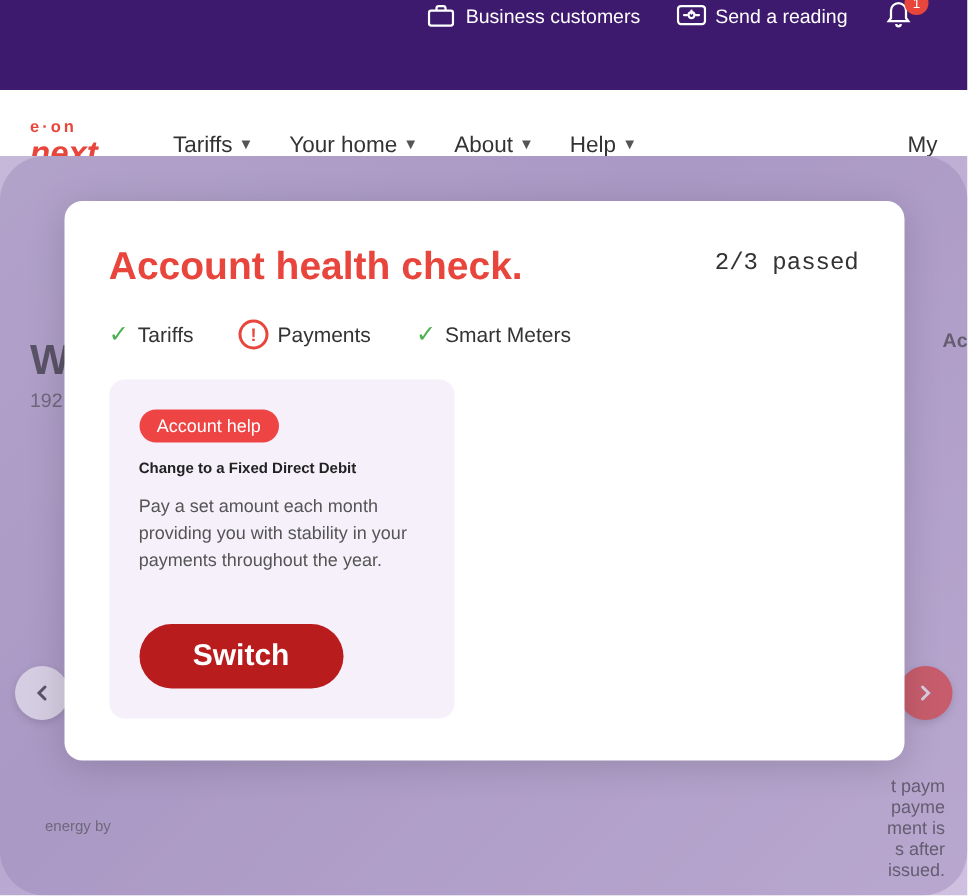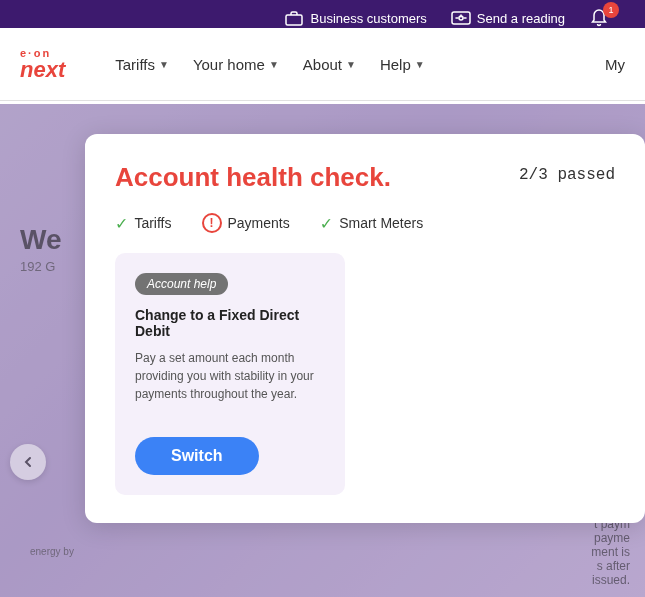--- a/index.html
+++ b/index.html
@@ -7,23 +7,23 @@
       font-family: Arial, sans-serif;
       width: 645px;
       height: 597px;
       overflow: hidden;
       position: relative;
     }
 
     
     .top-bar {
       background-color: #3d1a6e;
-      height: 28px;
-      display: flex;
-      align-items: flex-end;
+      height: 60px;
+      display: flex;
+      align-items: flex-start;
       justify-content: flex-end;
       padding: 0 20px;
       gap: 24px;
     }
     .top-bar-item {
       display: flex;
       align-items: center;
       gap: 6px;
       color: white;
       font-size: 13px;
@@ -182,23 +182,24 @@
     
     .modal-overlay {
       position: absolute;
       top: 104px;
       left: 0;
       right: 0;
       bottom: 0;
       background: rgba(150, 130, 180, 0.4);
       z-index: 10;
       display: flex;
-      justify-content: flex-end;
+      justify-content: center;
       align-items: flex-start;
       padding-top: 30px;
+      border-radius: 30px;
     }
 
     
     .modal-card {
       background: white;
       border-radius: 12px;
       width: 560px;
       padding: 28px 30px;
       box-shadow: 0 4px 24px rgba(0,0,0,0.15);
     }
@@ -251,48 +252,47 @@
     }
 
     
     .inner-card {
       background: #f5f0fa;
       border-radius: 10px;
       padding: 20px;
       max-width: 230px;
     }
     .inner-badge {
-      background: #737373;
+      background: #ef4444;
       color: white;
       font-size: 12px;
       padding: 4px 12px;
       border-radius: 20px;
       display: inline-block;
       margin-bottom: 12px;
-      font-style: italic;
     }
     .inner-title {
-      font-size: 14px;
+      font-size: 10px;
       font-weight: bold;
       color: #222;
       margin-bottom: 10px;
     }
     .inner-desc {
       font-size: 12px;
       color: #555;
       line-height: 1.5;
       margin-bottom: 34px;
     }
     .switch-btn {
-      background: #3b82f6;
+      background: #b91c1c;
       color: white;
       border: none;
       border-radius: 24px;
       padding: 10px 36px;
-      font-size: 16px;
+      font-size: 20px;
       font-weight: bold;
       cursor: pointer;
     }
 
     
     .partial-right {
       position: absolute;
       top: 115px;
       right: 0;
       color: #444;

